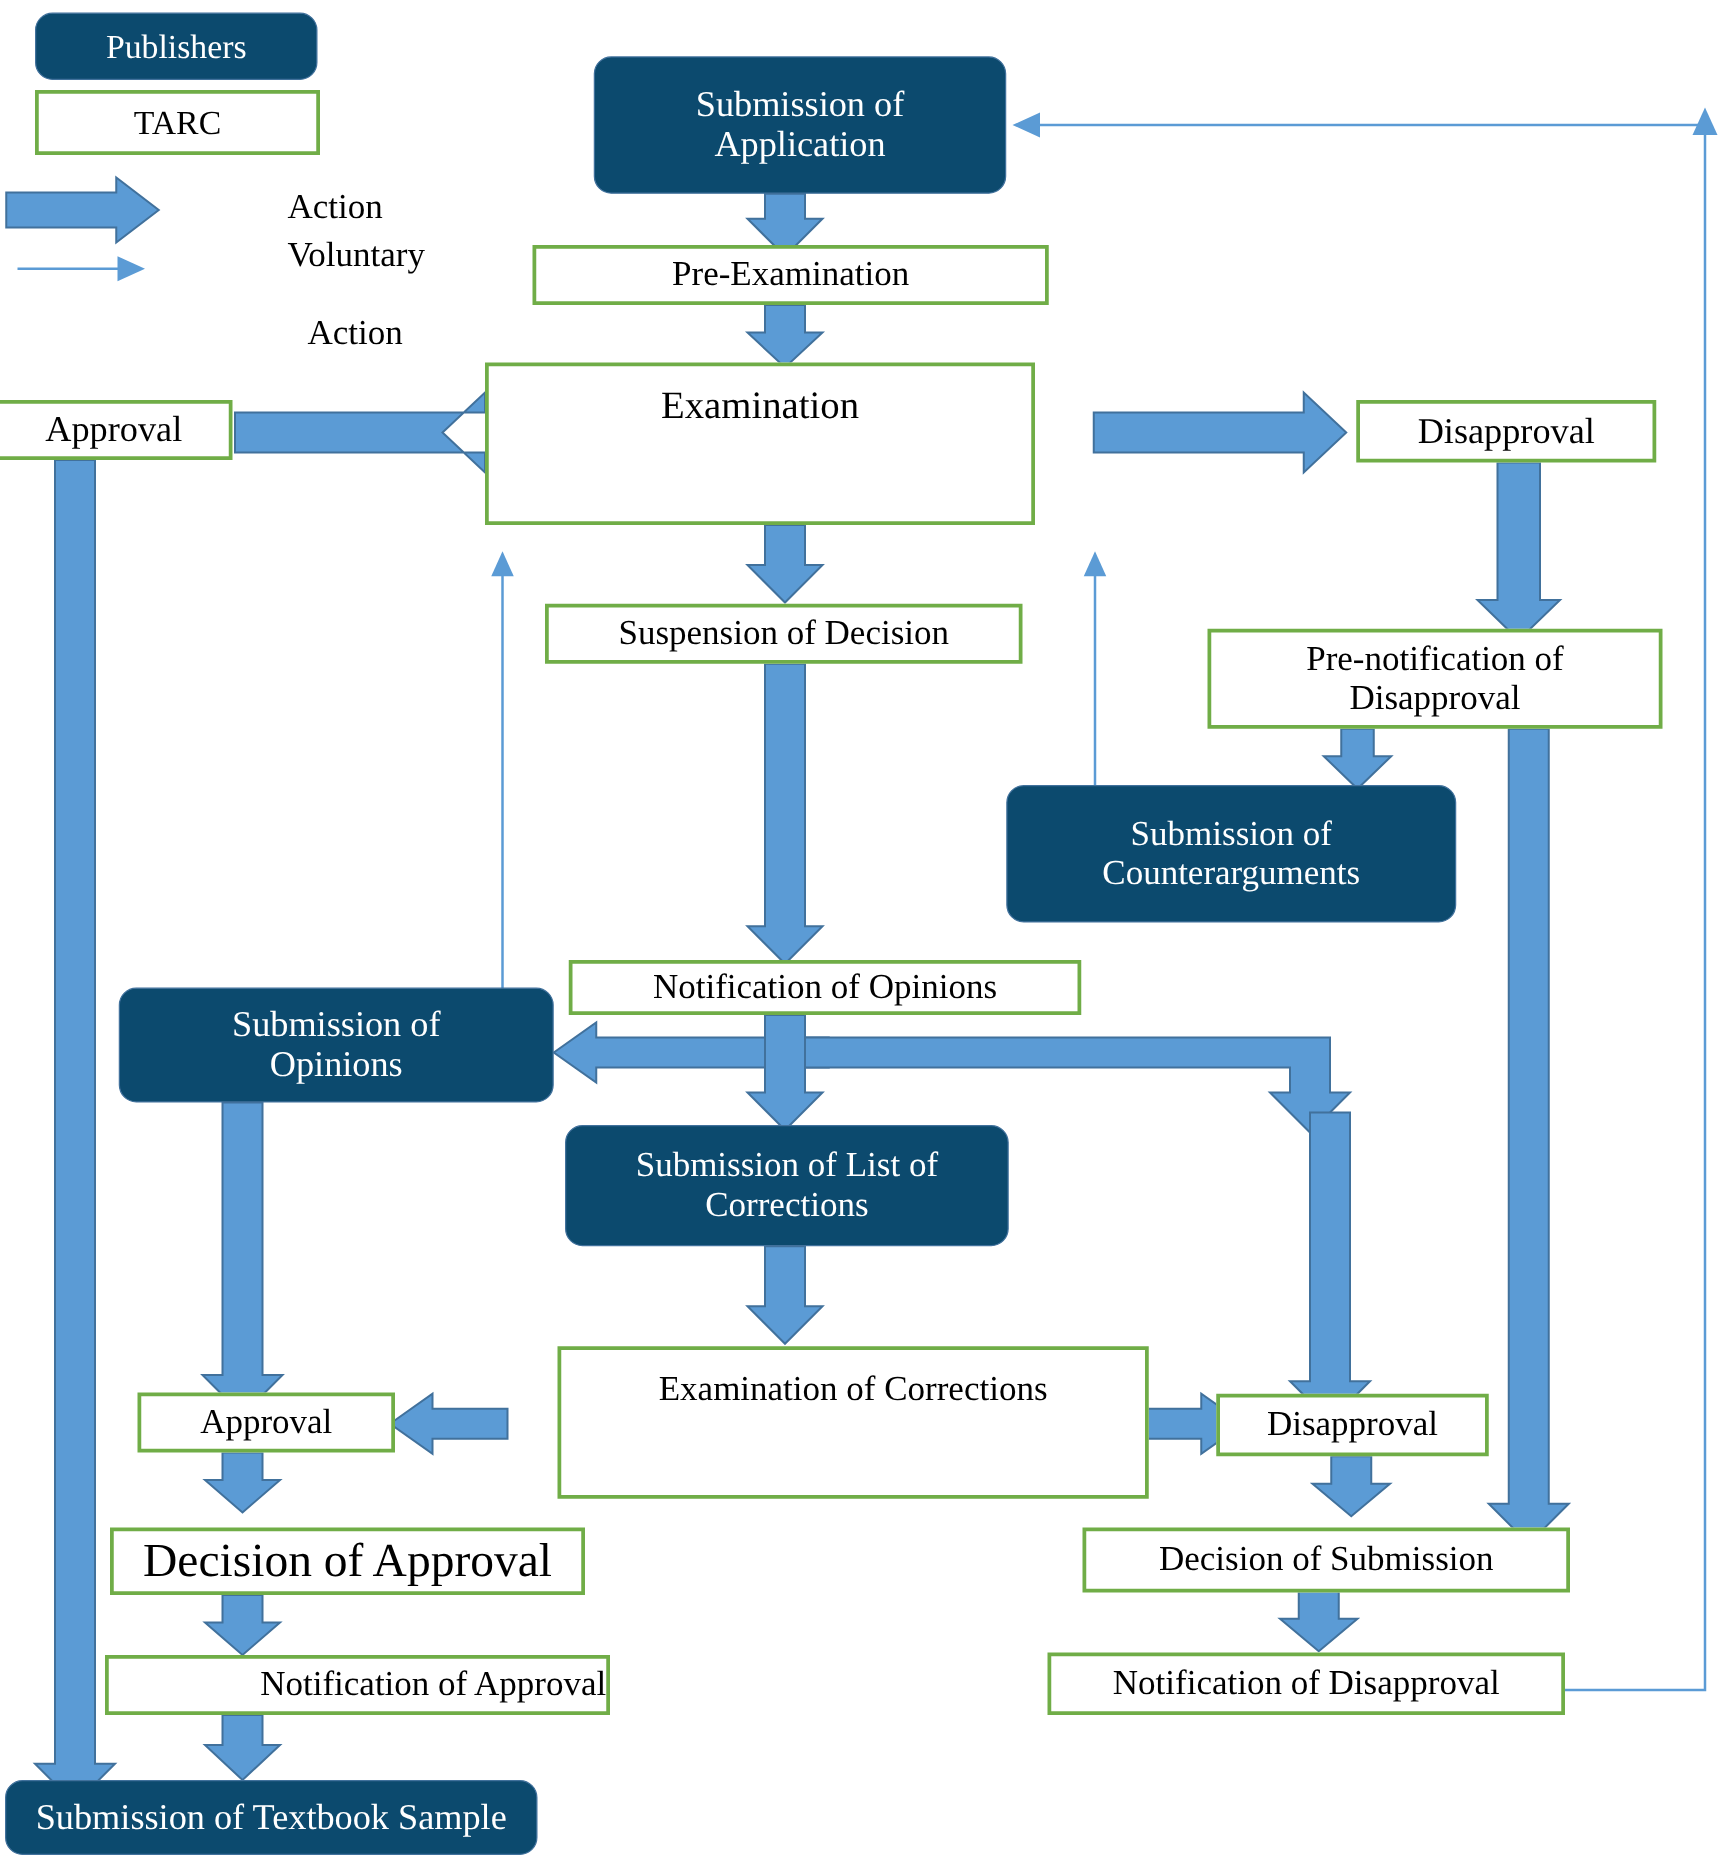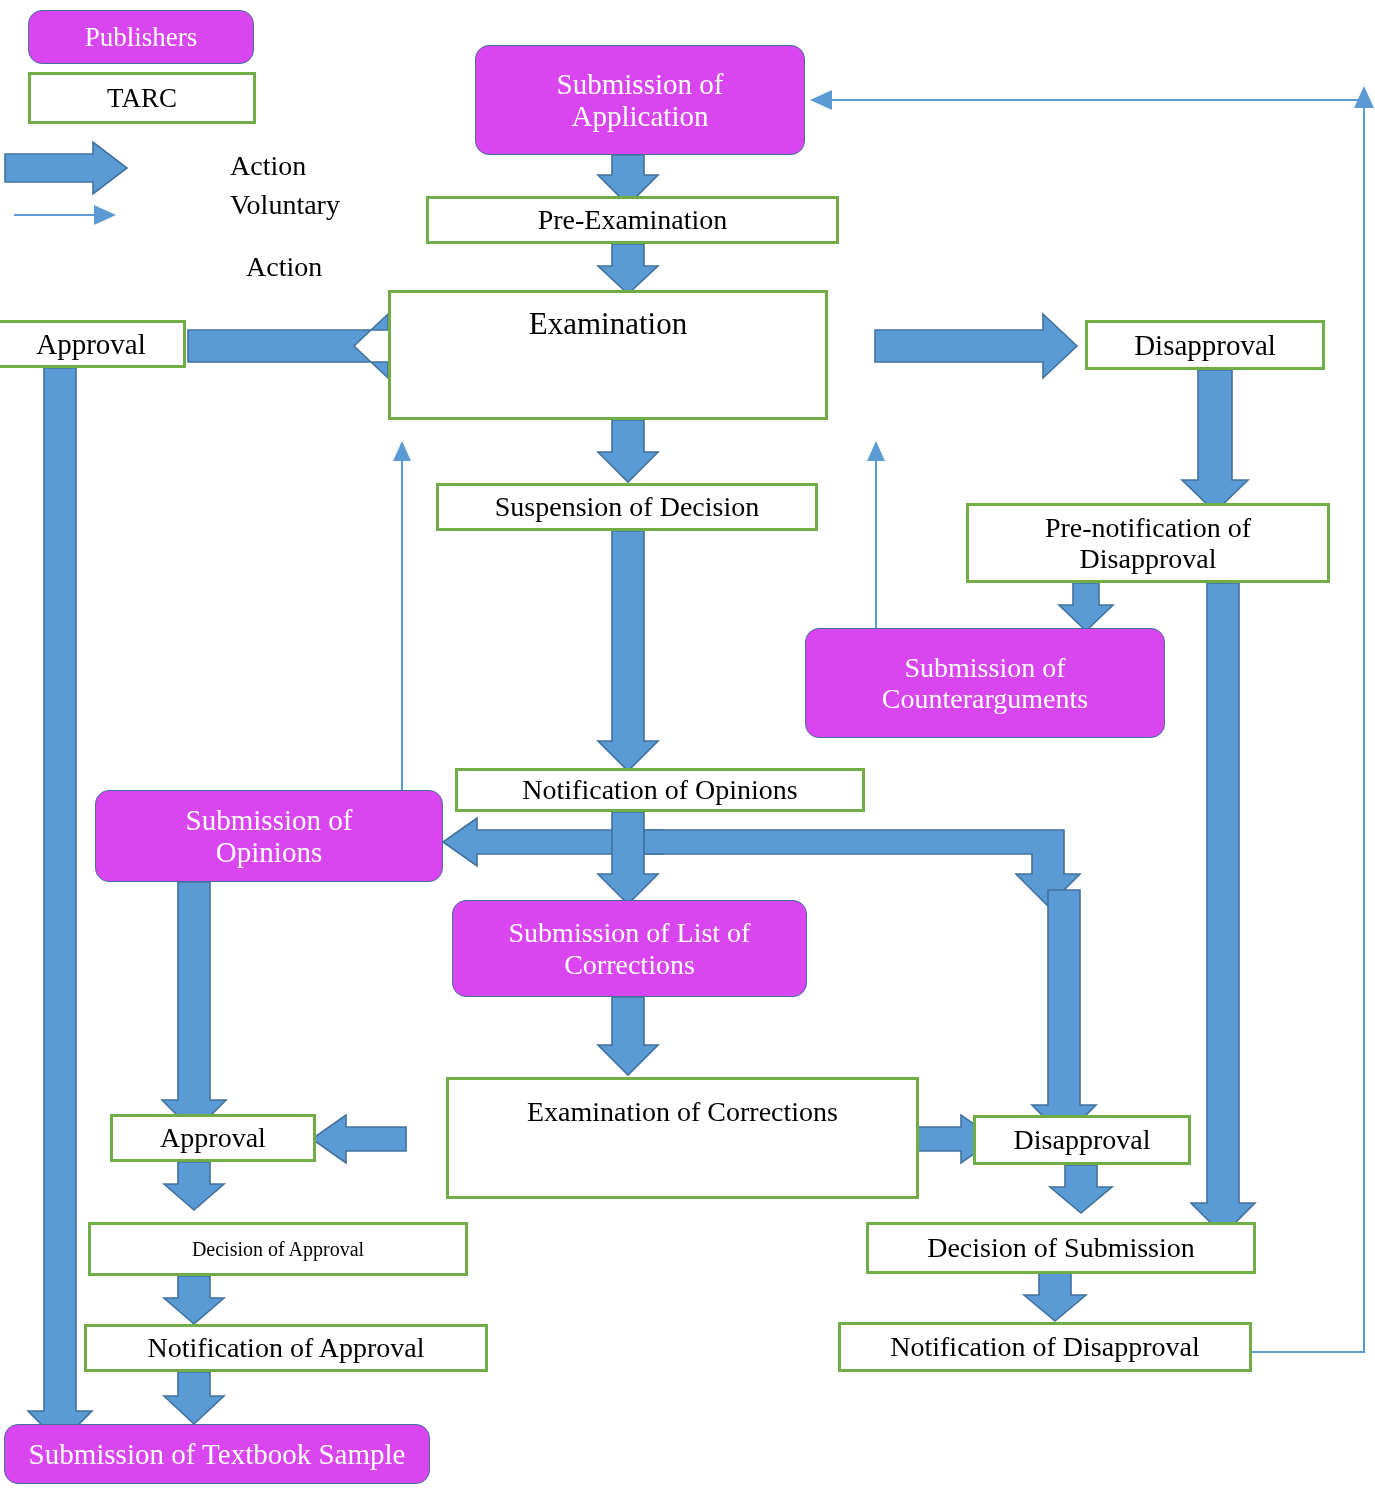--- a/index.html
+++ b/index.html
@@ -3,21 +3,21 @@
 <meta charset="utf-8">
 <style>
   html,body{margin:0;padding:0;background:#ffffff;}
   body{width:1375px;height:1488px;position:relative;overflow:hidden;
        font-family:"Liberation Serif","DejaVu Serif",serif;}
   #stage{position:absolute;left:0;top:0;width:1375px;height:1488px;}
   svg#wires{position:absolute;left:0;top:0;width:1375px;height:1488px;}
   .node{position:absolute;box-sizing:border-box;display:flex;align-items:center;
         justify-content:center;text-align:center;line-height:1.12;}
   .tarc{background:#ffffff;border:3px solid #70AD47;color:#000000;}
-  .pub{background:#d946ef;border:1.5px solid #41719C;color:#ffffff;border-radius:14px;}
+  .pub{background:#0c4a6e;border:1.5px solid #41719C;color:#ffffff;border-radius:14px;}
   .lbl{position:absolute;color:#000;}
 </style>
 </head>
 <body>
 
 <div id="stage">
 
   <svg id="wires" viewBox="0 0 1375 1488" xmlns="http://www.w3.org/2000/svg">
     <defs>
       <style>
@@ -155,29 +155,29 @@
   </div>
 
   <div class="node tarc" style="left:110px;top:1114px;width:206px;height:48px;font-size:28px;">
     <span>Approval</span>
   </div>
 
   <div class="node tarc" style="left:973px;top:1115px;width:218px;height:50px;font-size:28px;">
     <span>Disapproval</span>
   </div>
 
-  <div class="node tarc" style="left:88px;top:1222px;width:380px;height:54px;font-size:20px;">
+  <div class="node tarc" style="left:88px;top:1222px;width:380px;height:54px;font-size:38px;">
     <span>Decision of Approval</span>
   </div>
 
   <div class="node tarc" style="left:866px;top:1222px;width:390px;height:52px;font-size:28px;">
     <span>Decision of Submission</span>
   </div>
 
-  <div class="node tarc" style="left:84px;top:1324px;width:404px;height:48px;font-size:28px;">
+  <div class="node tarc" style="left:84px;top:1324px;width:404px;height:48px;font-size:28px;justify-content:flex-end;">
     <span>Notification of Approval</span>
   </div>
 
   <div class="node tarc" style="left:838px;top:1322px;width:414px;height:50px;font-size:28px;">
     <span>Notification of Disapproval</span>
   </div>
 
   <div class="node pub" style="left:4px;top:1424px;width:426px;height:60px;font-size:29px;">
     <span>Submission of Textbook Sample</span>
   </div>

